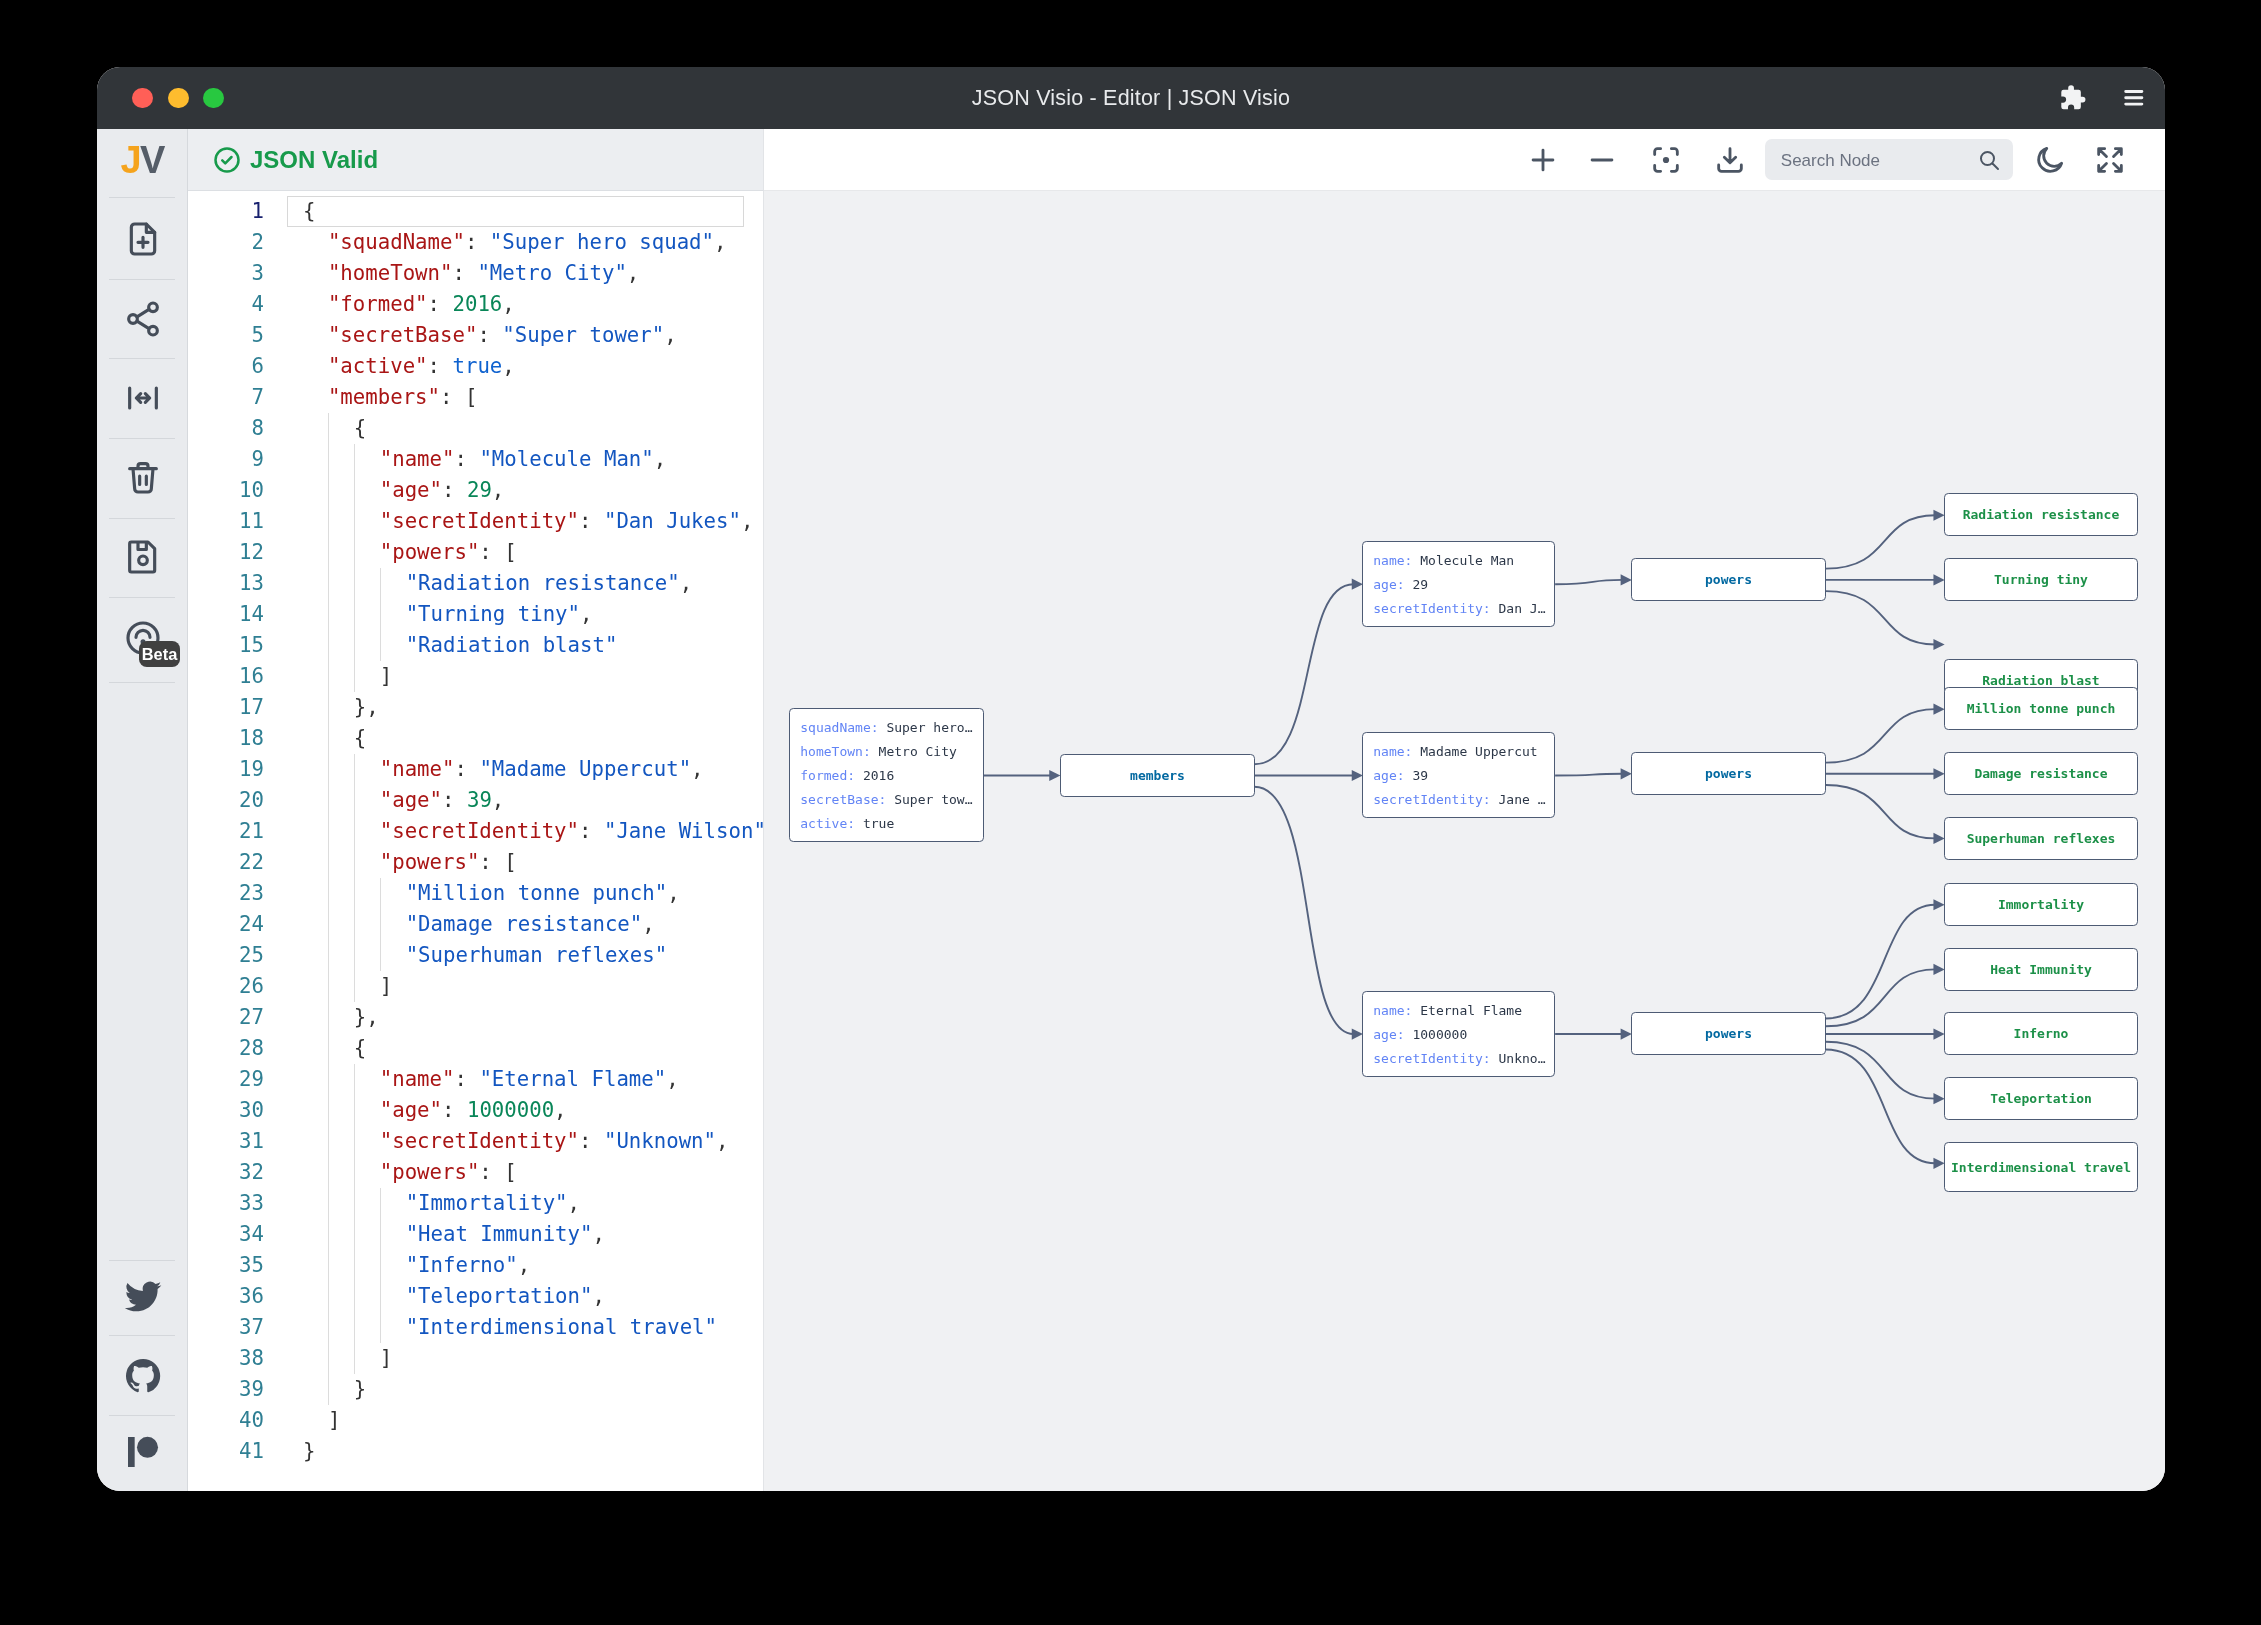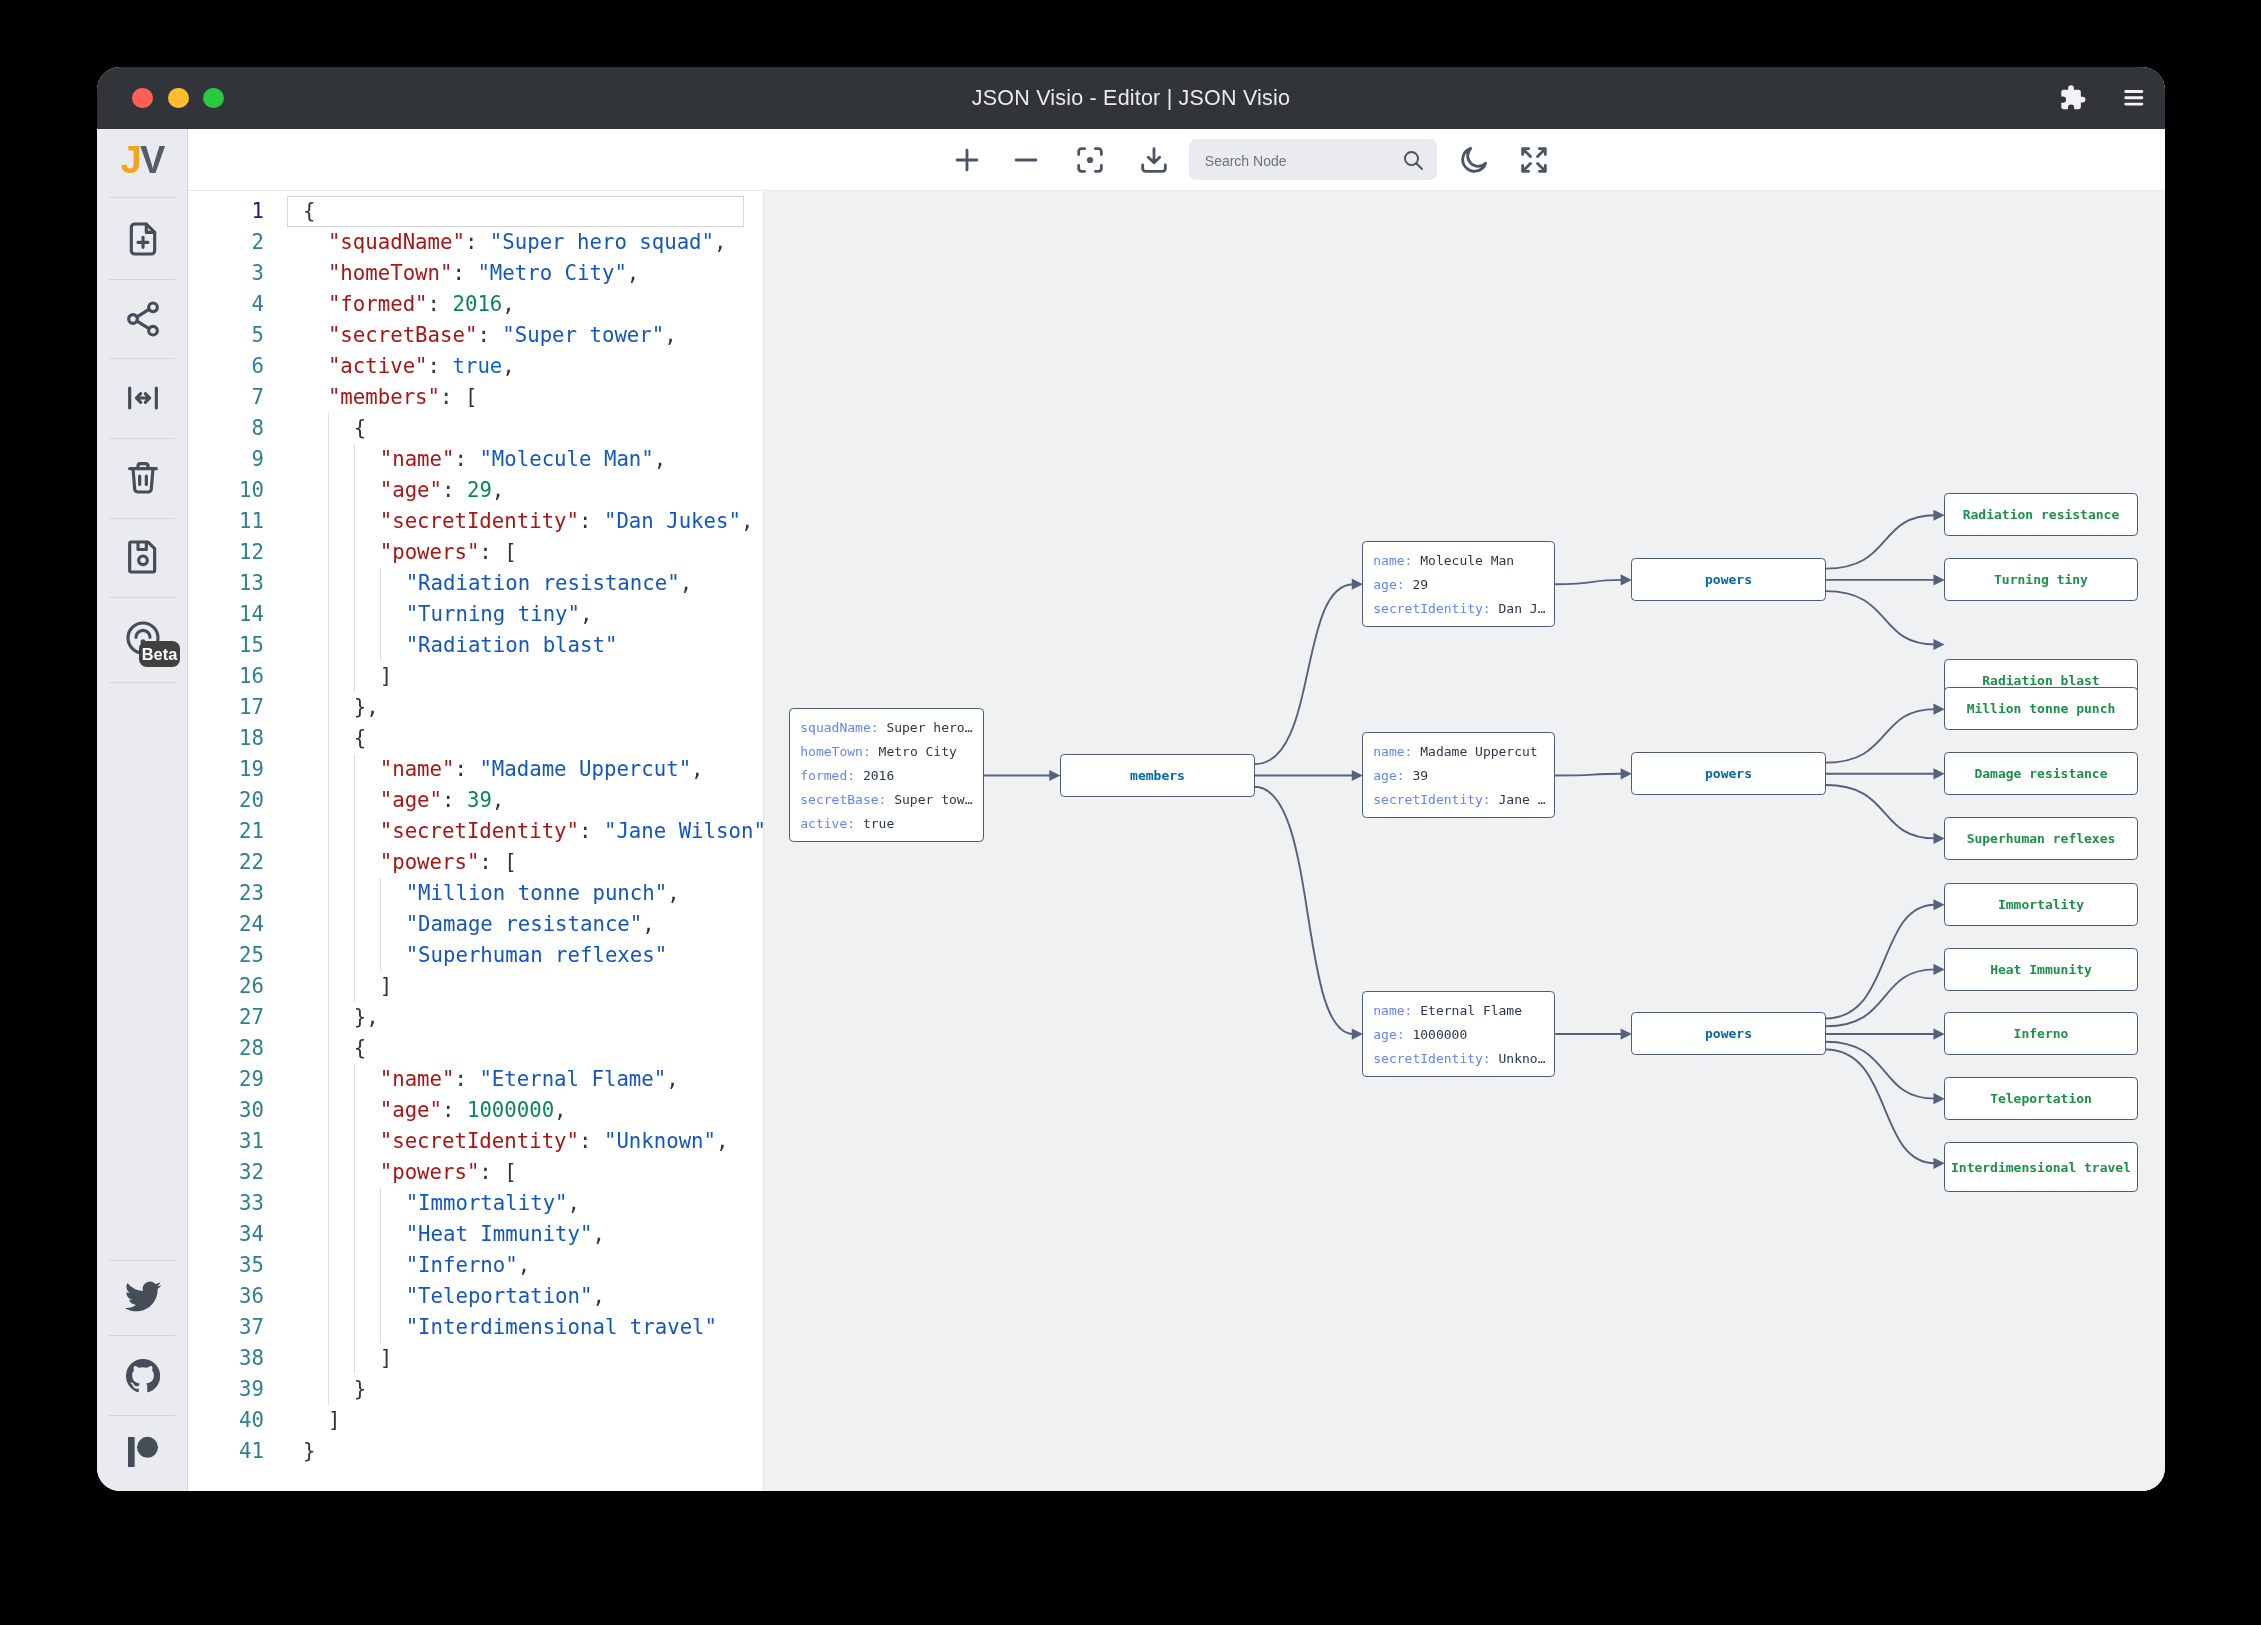--- a/index.html
+++ b/index.html
@@ -37,21 +37,21 @@
   
   .check{position:absolute;left:24px;top:16.4px;width:30px;height:30px;color:#179a4b;}
   .check svg{width:100%;height:100%;}
   .status{position:absolute;left:62px;top:0;line-height:61px;color:#179a4b;font-size:24px;font-weight:bold;}
   
   .gt-ico{position:absolute;top:13.8px;width:34px;height:34px;color:#4b5563;}
   .gt-ico svg{width:100%;height:100%;}
   .i-plus{left:762px;}.i-minus{left:821px;}.i-focus{left:885px;}.i-down{left:949px;}
   .i-moon{left:1269px;}.i-fs{left:1329px;}
   .searchbox{position:absolute;left:1001px;top:10.3px;width:248px;height:41px;background:#e9ebee;border-radius:6.9px;}
-  .searchbox input{position:absolute;left:13.8px;top:0;width:181px;height:41px;border:none;background:transparent;outline:none;font-size:14px;color:#374151;font-family:"Liberation Sans",sans-serif;}
+  .searchbox input{position:absolute;left:13.8px;top:0;width:181px;height:41px;border:none;background:transparent;outline:none;font-size:17px;color:#374151;font-family:"Liberation Sans",sans-serif;}
   .searchbox input::placeholder{color:#6b7280;opacity:1;}
   .searchbox .mag{position:absolute;right:12px;top:8.6px;width:24px;height:24px;color:#4b5563;}
   .searchbox .mag svg{width:100%;height:100%;}
   
   .codearea{position:absolute;inset:0;padding-top:5.2px;font-family:"DejaVu Sans Mono","Liberation Mono",monospace;font-size:20.7px;}
   .row{height:31px;line-height:31px;display:flex;position:relative;white-space:pre;}
   .row .num{width:76px;text-align:right;color:#2f7f93;flex:0 0 auto;}
   .row.active .num{color:#18216f;}
   .row .code{margin-left:39px;display:flex;}
   .row.active::after{content:"";position:absolute;left:99px;right:19px;top:0;bottom:0;border:0.9px solid #d8d8d8;pointer-events:none;}
@@ -163,20 +163,29 @@
       <div class="sb-item" style="top:1303px">
         <svg viewBox="0 0 24 24" fill="currentColor">
             <circle cx="14.7" cy="9.2" r="6.3"></circle>
             <rect x="3" y="3" width="4" height="18"></rect>
           </svg>
       </div>
     </div>
 
     <div class="rightcol">
       <div class="headerrow">
+        <div class="editor-header">
+          <div class="check">
+            <svg viewBox="0 0 24 24" fill="none" stroke="currentColor" stroke-width="2" stroke-linecap="round" stroke-linejoin="round">
+                <circle cx="12" cy="12" r="9.2"></circle>
+                <path d="M8.2 12.3l2.4 2.4 5-5.1"></path>
+              </svg>
+          </div>
+          <div class="status">JSON Valid</div>
+        </div>
         <div class="graph-header">
           <div class="gt-ico i-plus">
             <svg viewBox="0 0 24 24" fill="none" stroke="currentColor" stroke-width="2" stroke-linecap="round">
                 <path d="M12 5v14M5 12h14"></path>
               </svg>
           </div>
           <div class="gt-ico i-minus">
             <svg viewBox="0 0 24 24" fill="none" stroke="currentColor" stroke-width="2" stroke-linecap="round">
                 <path d="M5 12h14"></path>
               </svg>

